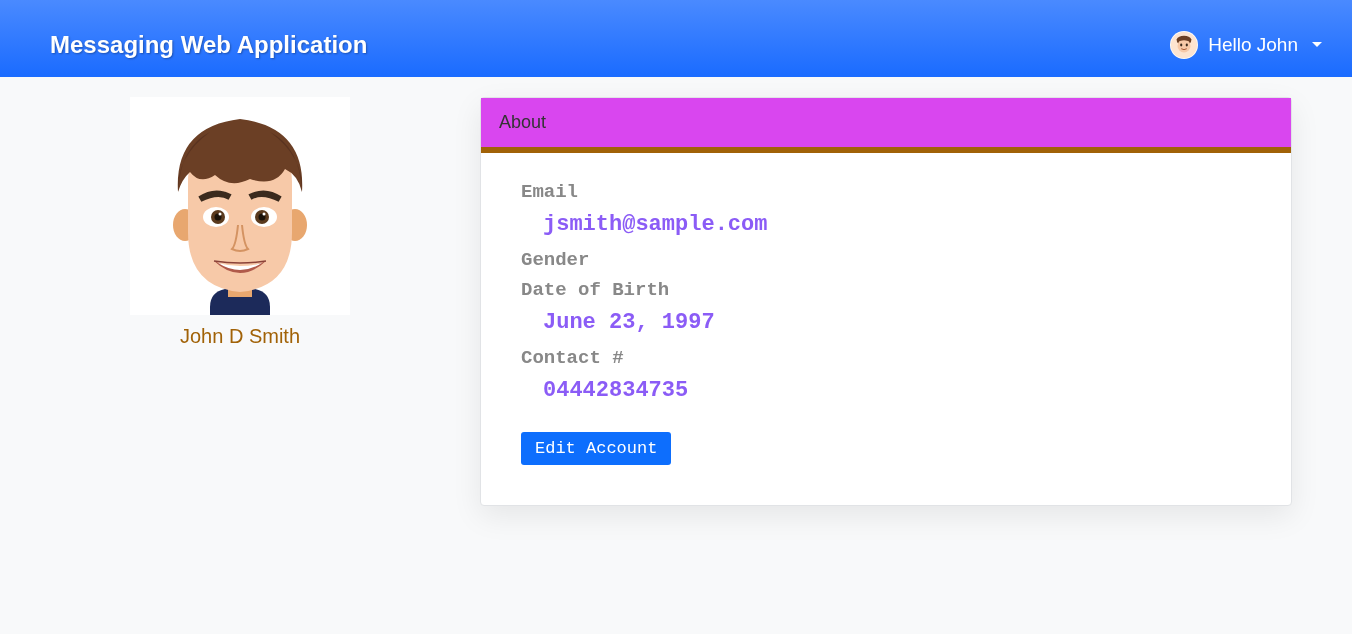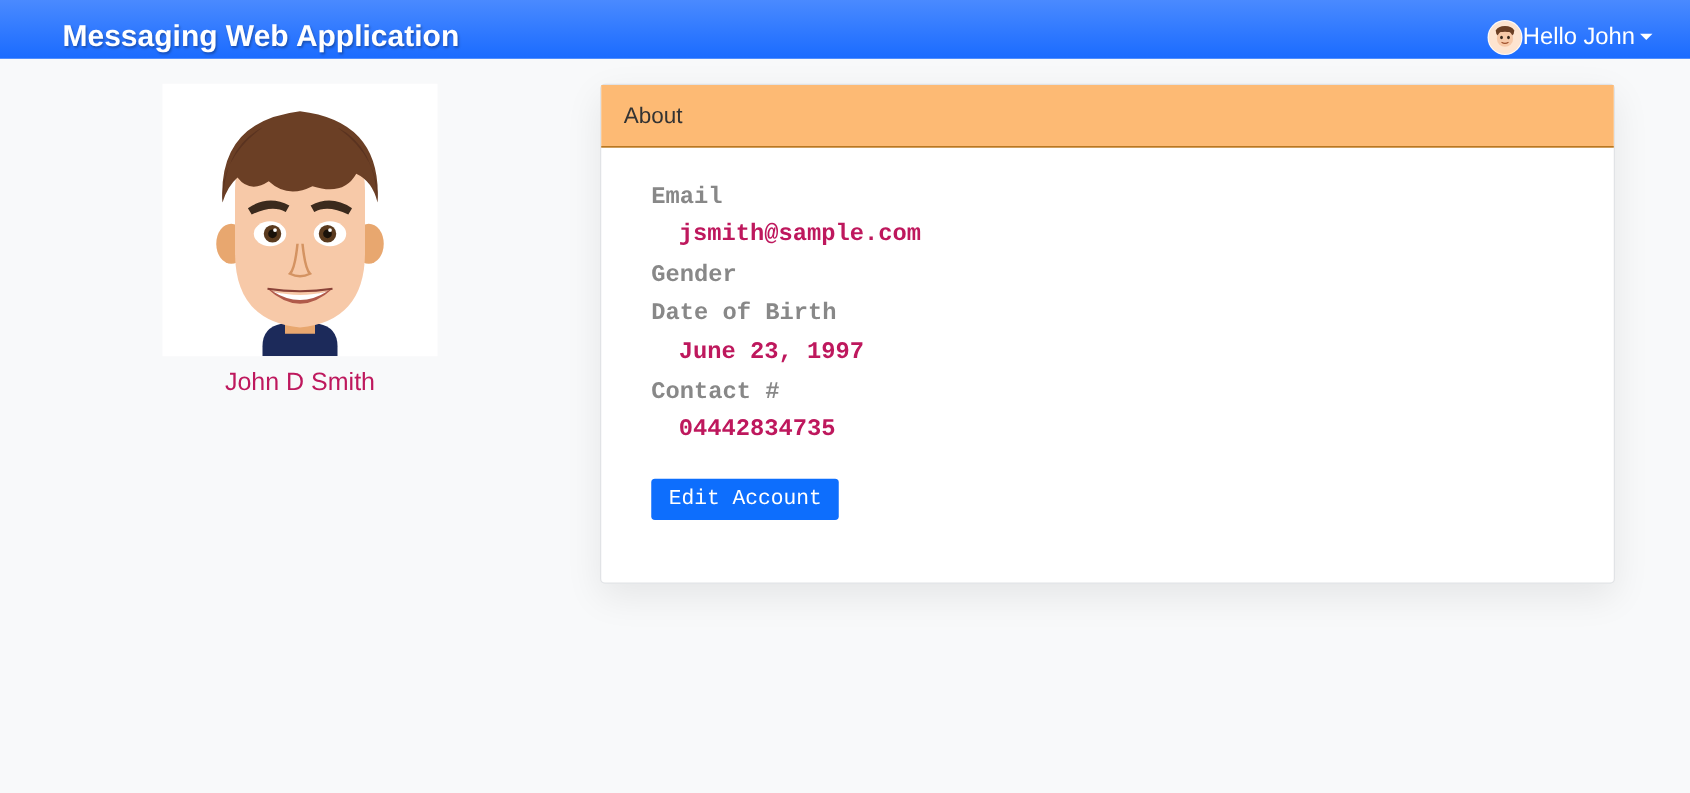--- a/index.html
+++ b/index.html
@@ -10,39 +10,39 @@
 
     body {
       font-family: "Comic Sans MS", "Comic Sans", cursive, sans-serif;
       background: #f8f9fa;
       width: 1352px;
       height: 634px;
       overflow: hidden;
     }
 
     .navbar {
-      height: 47px;
+      height: 77px;
       background: linear-gradient(180deg, #4a8aff 0%, #1a6bff 100%);
       display: flex;
       align-items: center;
       justify-content: space-between;
       padding: 12px 30px 0 50px;
       color: #fff;
     }
 
     .app-title {
       font-size: 24px;
       font-weight: bold;
       text-shadow: 1px 1px 2px rgba(0,0,0,0.3);
     }
 
     .user-menu {
       display: flex;
       align-items: center;
-      gap: 0;
+      gap: 10px;
       cursor: pointer;
       font-size: 19px;
     }
 
     .nav-avatar {
       width: 28px;
       height: 28px;
       border-radius: 50%;
       background: #fde4d0;
       border: 1px solid rgba(255,255,255,0.8);
@@ -82,56 +82,56 @@
       background: #fff;
       display: flex;
       align-items: flex-end;
       justify-content: center;
       overflow: hidden;
     }
 
     .profile-name {
       margin-top: 10px;
       font-size: 20px;
-      color: #be185d;
+      color: #a16207;
       text-align: center;
     }
 
     .about-card {
       flex: 1;
       background: #fff;
       border: 1px solid #e1e3e6;
       border-radius: 4px;
       box-shadow: 0 10px 30px rgba(0,0,0,0.08);
       min-height: 400px;
     }
 
     .card-header {
-      border-bottom: 1px solid #a16207;
+      border-bottom: 6px solid #a16207;
       padding: 14px 18px;
       font-size: 18px;
-      background: #fdba74;
+      background: #d946ef;
       color: #333;
     }
 
     .card-body {
       padding: 24px 40px 40px 40px;
       font-family: Liberation Mono, monospace;
     }
 
     .field-label {
       color: #888;
       font-size: 19px;
       font-weight: bold;
       line-height: 1.6;
     }
 
     .field-value {
-      color: #be185d;
-      font-size: 19px;
+      color: #8b5cf6;
+      font-size: 22px;
       font-weight: bold;
       padding-left: 22px;
       line-height: 1.6;
       margin-bottom: 2px;
     }
 
     .edit-btn {
       margin-top: 22px;
       background: #0d6efd;
       color: #fff;

